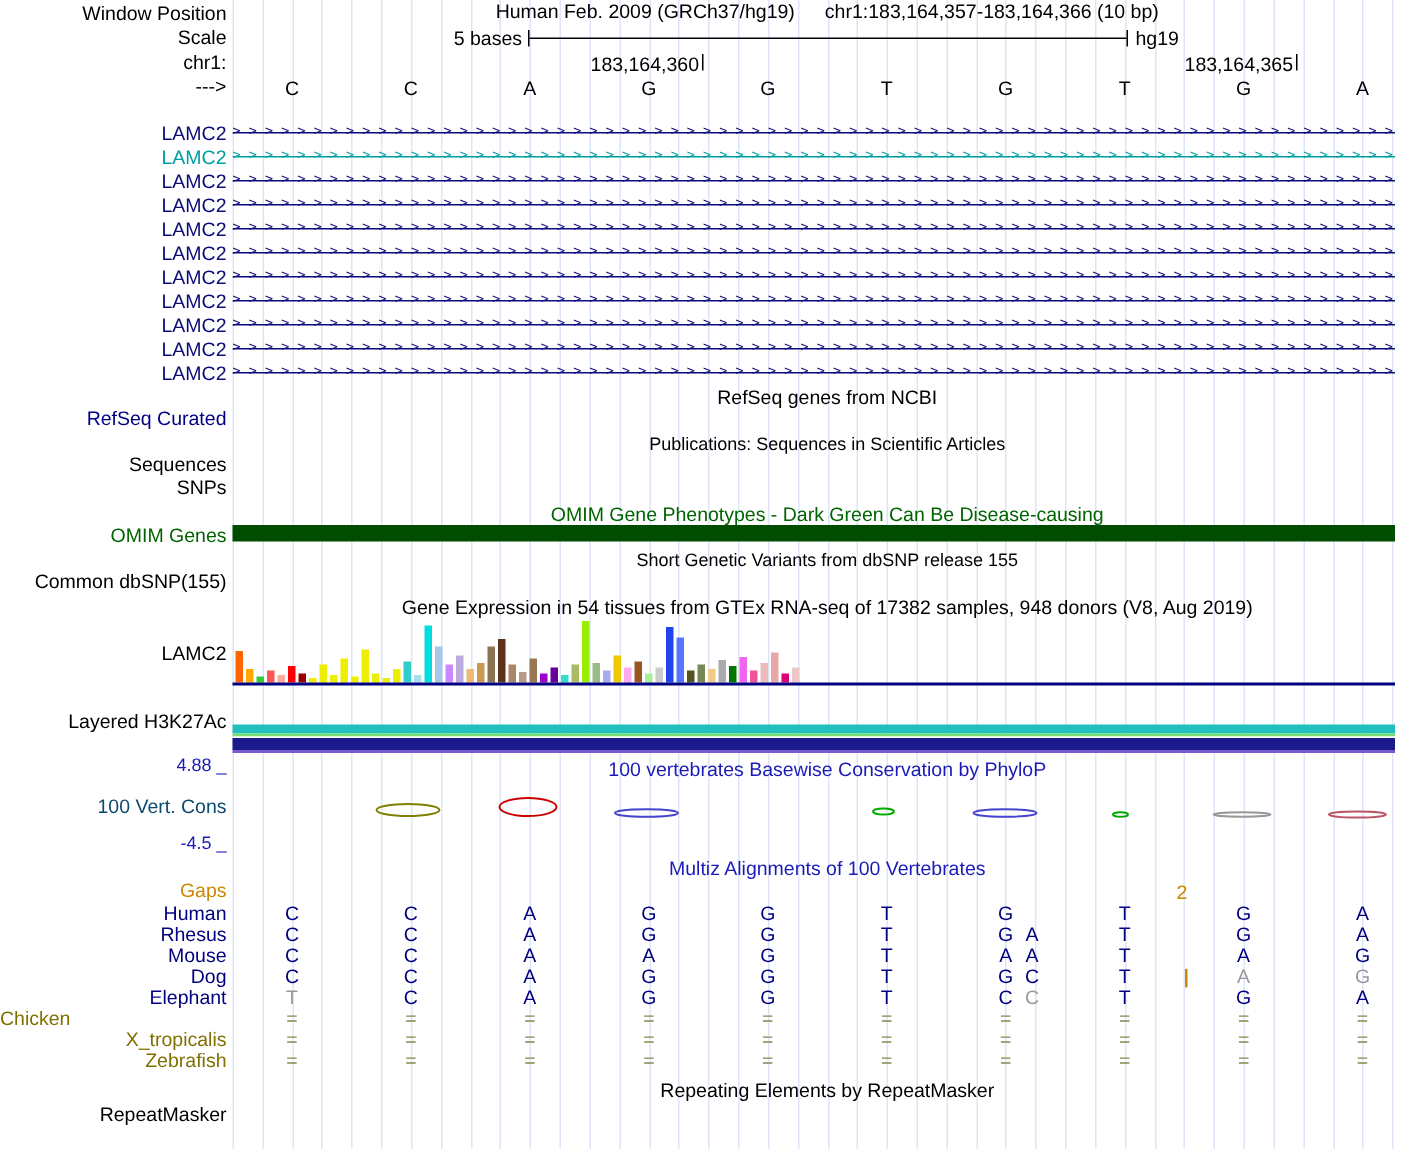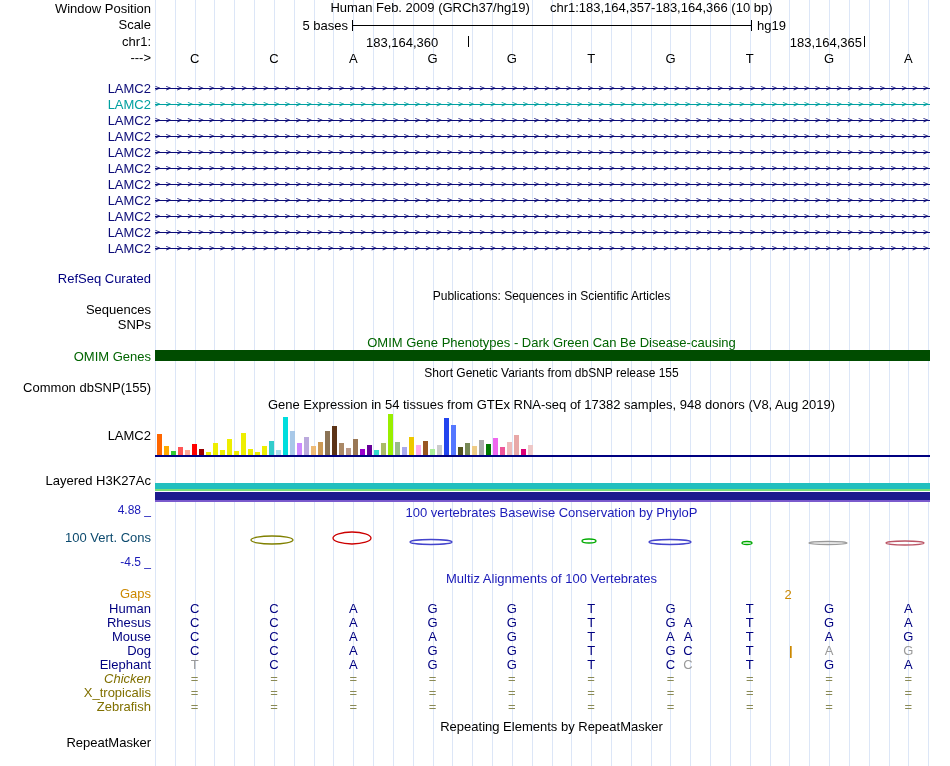--- a/index.html
+++ b/index.html
@@ -64,21 +64,21 @@
   </div>
 
   <div class="lbl" style="top:18px">Scale</div>
   <div style="position:absolute;left:240px;top:18px;width:108px;text-align:right">5 bases</div>
   <div style="position:absolute;left:352px;top:20px;width:398px;height:11px;border-left:1px solid #000;border-right:1px solid #000">
     <div style="position:absolute;left:0;top:5px;width:100%;height:1px;background:#000"></div>
   </div>
   <div style="position:absolute;left:757px;top:18px">hg19</div>
 
   <div class="lbl" style="top:35px">chr1:</div>
-  <div style="position:absolute;left:366px;top:35px;width:100px;">183,164,360</div>
+  <div style="position:absolute;left:366px;top:35px;width:100px;text-align:right">183,164,360</div>
   <div style="position:absolute;left:468px;top:36px;width:1px;height:11px;background:#000"></div>
   <div style="position:absolute;left:762px;top:35px;width:100px;text-align:right">183,164,365</div>
   <div style="position:absolute;left:864px;top:36px;width:1px;height:11px;background:#000"></div>
 
   <div class="lbl" style="top:51px">---&gt;</div>
   <div id="base-row" style="position:absolute;left:0;top:51px;width:950px;height:14px">
       <div style="position: absolute; left: 194.65px; transform: translateX(-50%); color: rgb(0, 0, 0);">C</div>
       <div style="position: absolute; left: 273.95px; transform: translateX(-50%); color: rgb(0, 0, 0);">C</div>
       <div style="position: absolute; left: 353.25px; transform: translateX(-50%); color: rgb(0, 0, 0);">A</div>
       <div style="position: absolute; left: 432.55px; transform: translateX(-50%); color: rgb(0, 0, 0);">G</div>
@@ -141,20 +141,21 @@
         <div style="position: absolute; left: 0px; top: 5px; width: 100%; height: 1px; background: rgb(12, 12, 120);"></div>
         <div style="position: absolute; left: 0px; top: 0px; white-space: nowrap; font-family: &quot;DejaVu Sans Mono&quot;, monospace; font-size: 9px; line-height: 11px; letter-spacing: 5.4px;">&gt;&gt;&gt;&gt;&gt;&gt;&gt;&gt;&gt;&gt;&gt;&gt;&gt;&gt;&gt;&gt;&gt;&gt;&gt;&gt;&gt;&gt;&gt;&gt;&gt;&gt;&gt;&gt;&gt;&gt;&gt;&gt;&gt;&gt;&gt;&gt;&gt;&gt;&gt;&gt;&gt;&gt;&gt;&gt;&gt;&gt;&gt;&gt;&gt;&gt;&gt;&gt;&gt;&gt;&gt;&gt;&gt;&gt;&gt;&gt;&gt;&gt;&gt;&gt;&gt;&gt;&gt;&gt;&gt;&gt;&gt;&gt;&gt;&gt;</div>
       </div>
       <div style="position: absolute; left: 0px; top: 241px; width: 151px; text-align: right; color: rgb(12, 12, 120);">LAMC2</div>
       <div style="position: absolute; left: 155px; top: 243px; width: 793px; height: 11px; overflow: hidden; color: rgb(12, 12, 120);">
         <div style="position: absolute; left: 0px; top: 5px; width: 100%; height: 1px; background: rgb(12, 12, 120);"></div>
         <div style="position: absolute; left: 0px; top: 0px; white-space: nowrap; font-family: &quot;DejaVu Sans Mono&quot;, monospace; font-size: 9px; line-height: 11px; letter-spacing: 5.4px;">&gt;&gt;&gt;&gt;&gt;&gt;&gt;&gt;&gt;&gt;&gt;&gt;&gt;&gt;&gt;&gt;&gt;&gt;&gt;&gt;&gt;&gt;&gt;&gt;&gt;&gt;&gt;&gt;&gt;&gt;&gt;&gt;&gt;&gt;&gt;&gt;&gt;&gt;&gt;&gt;&gt;&gt;&gt;&gt;&gt;&gt;&gt;&gt;&gt;&gt;&gt;&gt;&gt;&gt;&gt;&gt;&gt;&gt;&gt;&gt;&gt;&gt;&gt;&gt;&gt;&gt;&gt;&gt;&gt;&gt;&gt;&gt;&gt;&gt;</div>
       </div>
     </div>
 
+  <div class="ctitle" style="top:258px">RefSeq genes from NCBI</div>
   <div class="lbl" style="top: 272px; color: rgb(0, 0, 128);">RefSeq Curated</div>
 
   <div class="ctitle small" style="top:289px">Publications: Sequences in Scientific Articles</div>
   <div class="lbl" style="top:303px">Sequences</div>
   <div class="lbl" style="top:318px">SNPs</div>
 
   <div class="ctitle" style="top: 336px; color: rgb(0, 100, 0);">OMIM Gene Phenotypes - Dark Green Can Be Disease-causing</div>
   <div class="lbl" style="top: 350px; color: rgb(0, 100, 0);">OMIM Genes</div>
   <div style="position: absolute; left: 155px; top: 350px; width: 793px; height: 11px; background: rgb(0, 76, 0);"></div>
 
@@ -302,21 +303,21 @@
       <div style="position: absolute; left: 273.95px; top: 657px; transform: translateX(-50%); color: rgb(0, 0, 128);">C</div>
       <div style="position: absolute; left: 353.25px; top: 657px; transform: translateX(-50%); color: rgb(0, 0, 128);">A</div>
       <div style="position: absolute; left: 432.55px; top: 657px; transform: translateX(-50%); color: rgb(0, 0, 128);">G</div>
       <div style="position: absolute; left: 511.85px; top: 657px; transform: translateX(-50%); color: rgb(0, 0, 128);">G</div>
       <div style="position: absolute; left: 591.15px; top: 657px; transform: translateX(-50%); color: rgb(0, 0, 128);">T</div>
       <div style="position: absolute; left: 670.45px; top: 657px; transform: translateX(-50%); color: rgb(0, 0, 128);">C</div>
       <div style="position: absolute; left: 749.75px; top: 657px; transform: translateX(-50%); color: rgb(0, 0, 128);">T</div>
       <div style="position: absolute; left: 829.05px; top: 657px; transform: translateX(-50%); color: rgb(0, 0, 128);">G</div>
       <div style="position: absolute; left: 908.35px; top: 657px; transform: translateX(-50%); color: rgb(0, 0, 128);">A</div>
       <div style="position: absolute; left: 688px; top: 657px; transform: translateX(-50%); color: rgb(153, 153, 153);">C</div>
-      <div style="position: absolute; left: 0px; top: 671px; width: 151px; text-align: right; color: rgb(128, 112, 0); font-style: italic;">Chicken</div>
+      <div style="position: absolute; left: 0px; top: 671px; width: 151px; color: rgb(128, 112, 0);">Chicken</div>
       <div style="position: absolute; left: 194.65px; top: 671px; transform: translateX(-50%); color: rgb(138, 138, 85);">=</div>
       <div style="position: absolute; left: 273.95px; top: 671px; transform: translateX(-50%); color: rgb(138, 138, 85);">=</div>
       <div style="position: absolute; left: 353.25px; top: 671px; transform: translateX(-50%); color: rgb(138, 138, 85);">=</div>
       <div style="position: absolute; left: 432.55px; top: 671px; transform: translateX(-50%); color: rgb(138, 138, 85);">=</div>
       <div style="position: absolute; left: 511.85px; top: 671px; transform: translateX(-50%); color: rgb(138, 138, 85);">=</div>
       <div style="position: absolute; left: 591.15px; top: 671px; transform: translateX(-50%); color: rgb(138, 138, 85);">=</div>
       <div style="position: absolute; left: 670.45px; top: 671px; transform: translateX(-50%); color: rgb(138, 138, 85);">=</div>
       <div style="position: absolute; left: 749.75px; top: 671px; transform: translateX(-50%); color: rgb(138, 138, 85);">=</div>
       <div style="position: absolute; left: 829.05px; top: 671px; transform: translateX(-50%); color: rgb(138, 138, 85);">=</div>
       <div style="position: absolute; left: 908.35px; top: 671px; transform: translateX(-50%); color: rgb(138, 138, 85);">=</div>

